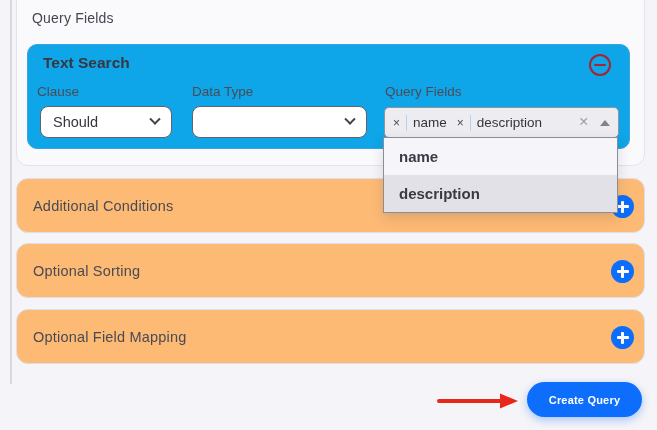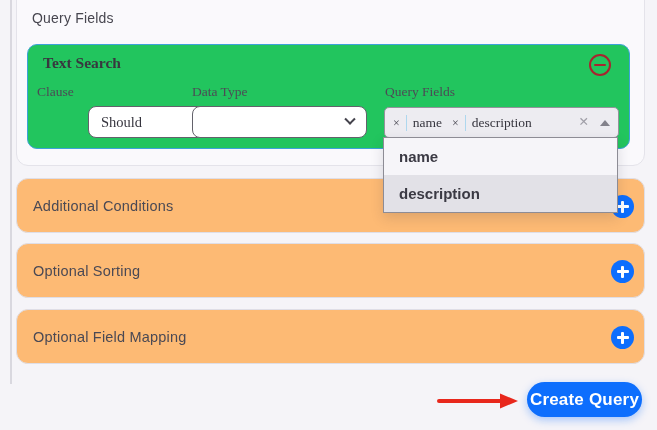--- a/index.html
+++ b/index.html
@@ -24,21 +24,21 @@
     background: #faf9fc; border: 1px solid #e4e3ea; border-radius: 12px;
   }
   .qb-title {
     position: absolute; left: 32px; top: 10px;
     font-size: 14px; color: #47464f; letter-spacing: .2px;
   }
 
   
   .ts-panel {
     position: absolute; left: 27px; top: 44px; width: 603px; height: 105px;
-    background: #22c55e; border: 1.5px solid #3da2d9; border-radius: 10px; font-family: Liberation Serif, serif;
+    background: #0ea5e9; border: 1.5px solid #3da2d9; border-radius: 10px;
   }
   .ts-title {
     position: absolute; left: 15px; top: 9px;
     font-size: 15.5px; font-weight: bold; color: #38373f;
   }
   .minus-btn {
     position: absolute; right: 18px; top: 9px; width: 22px; height: 22px;
     border: 2.5px solid #a8242f; border-radius: 50%; cursor: pointer; background: transparent;
   }
   .minus-btn::after {
@@ -50,21 +50,21 @@
   .lbl-clause { left: 9px; }
   .lbl-qtype  { left: 164px; }
   .lbl-dfields{ left: 357px; }
 
   .select-box {
     position: absolute; top: 61px; height: 32px;
     background: #fff; border: 1px solid #63626b; border-radius: 8px;
     display: flex; align-items: center; padding: 0 12px;
     font-size: 14.5px; color: #36353e; cursor: pointer;
   }
-  .sel-clause { left: 12px;  width: 132px; margin-left: 48px; }
+  .sel-clause { left: 12px;  width: 132px; }
   .sel-qtype  { left: 164px; width: 175px; }
   .select-box .chevron {
     margin-left: auto; width: 8px; height: 8px;
     border-right: 2px solid #44434c; border-bottom: 2px solid #44434c;
     transform: rotate(45deg) translate(-2px,-2px);
   }
 
   
   .multiselect {
     position: absolute; left: 356px; top: 62px; width: 235px; height: 31px;
@@ -113,21 +113,21 @@
     content: ""; position: absolute; background: #fff; border-radius: 1px;
   }
   .plus-glyph::before { left: 50%; top: 5.5px; bottom: 5.5px; width: 2.4px; margin-left: -1.2px; }
   .plus-glyph::after  { top: 50%; left: 5.5px; right: 5.5px; height: 2.4px; margin-top: -1.2px; }
 
   
   .create-btn {
     position: absolute; left: 527px; top: 382px; width: 115px; height: 35px;
     background: #0d6efd; color: #fff; border: none; border-radius: 17.5px;
     font-family: "Liberation Sans", sans-serif;
-    font-size: 17px; font-weight: bold; letter-spacing: .2px; cursor: pointer;
+    font-size: 11px; font-weight: bold; letter-spacing: .2px; cursor: pointer;
     box-shadow: 0 3px 8px rgba(13,110,253,.35);
   }
   .arrow-annotation { position: absolute; left: 436px; top: 392px; width: 84px; height: 18px; }
 </style>
 </head>
 <body>
 
 <div class="stage">
 
   <div class="left-line"></div>

